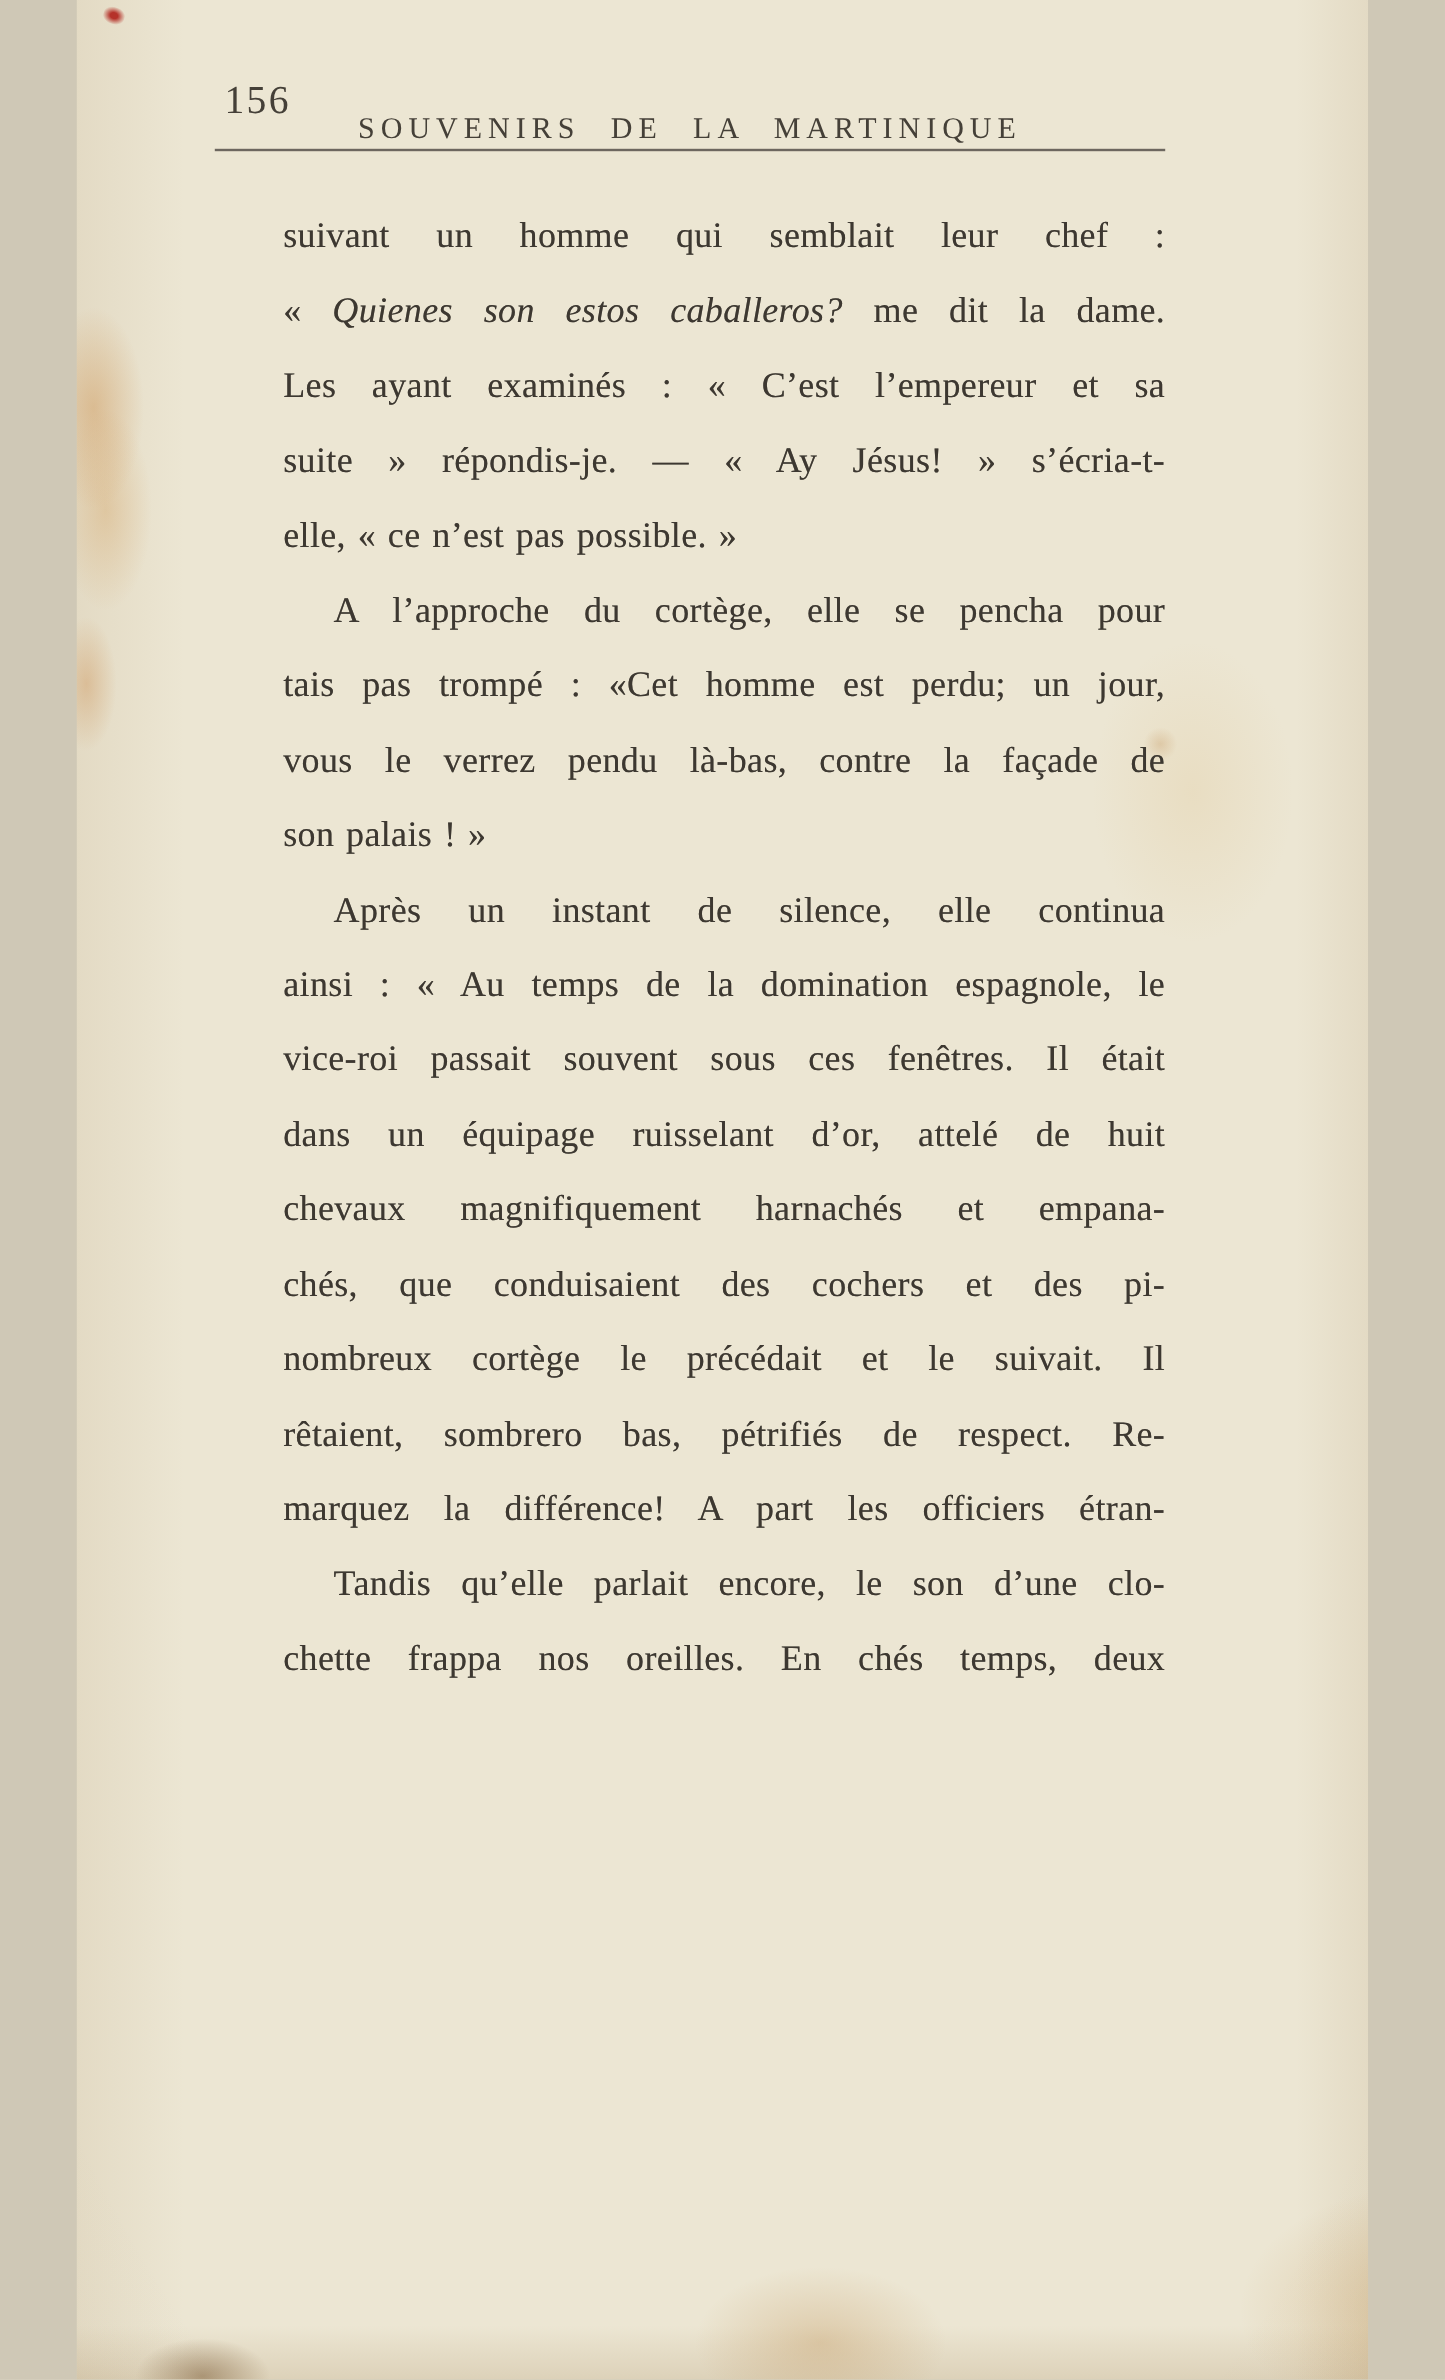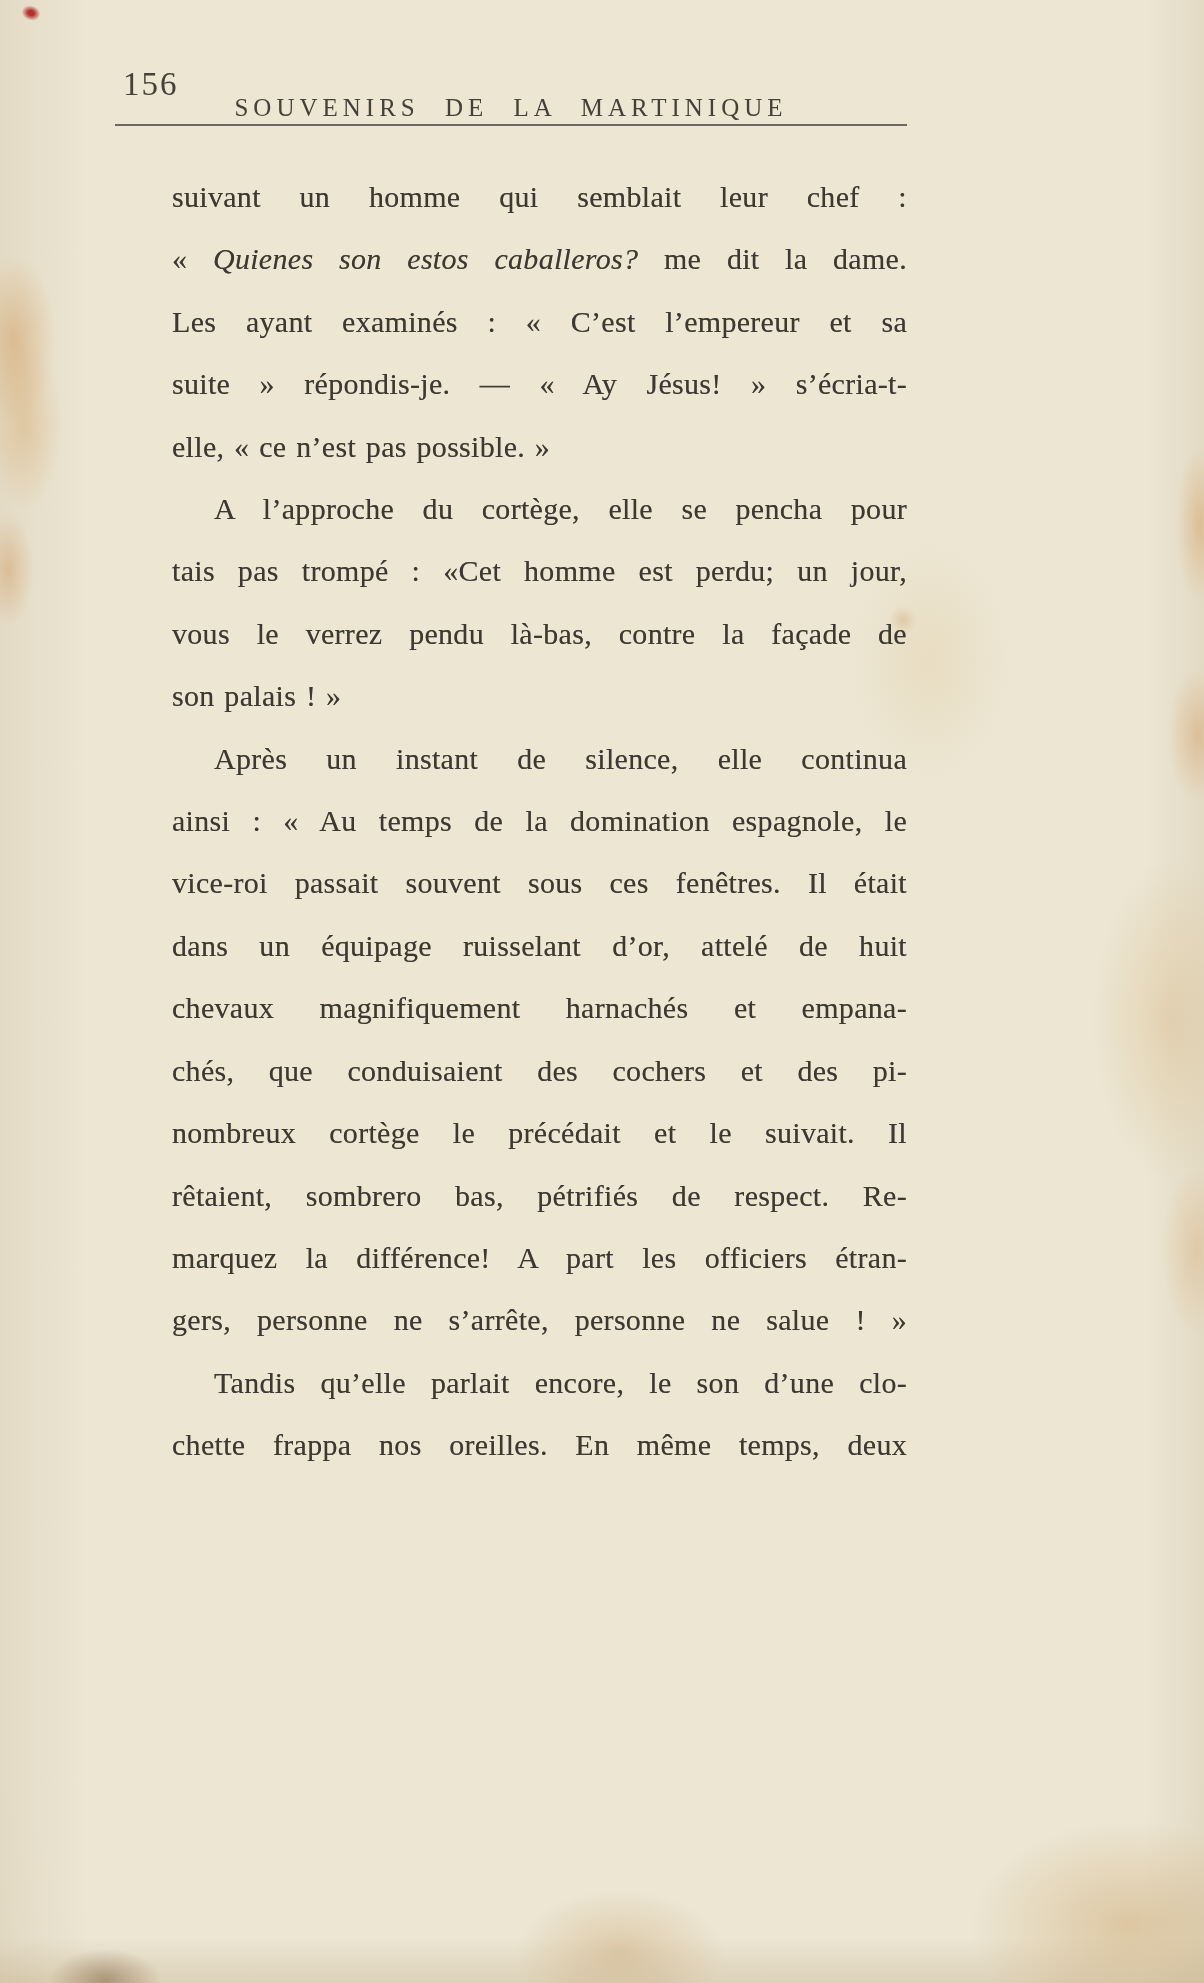--- a/index.html
+++ b/index.html
@@ -1,18 +1,18 @@
 <!DOCTYPE html>
 <html><head>
 <meta charset="utf-8">
 <style>
   html,body{margin:0;padding:0;background:#cfc8b6;}
   .page{
     position:relative;
-    width:1204px;height:1983px;
+    width:1076px;height:1983px;
     margin:0 auto;
     overflow:hidden;
     background-color:#ece6d3;
     background-image:
       radial-gradient(ellipse 60px 120px at 14px 340px, rgba(199,125,45,0.34), rgba(199,125,45,0) 70%),
       radial-gradient(ellipse 55px 120px at 24px 425px, rgba(205,140,60,0.28), rgba(205,140,60,0) 70%),
       radial-gradient(ellipse 36px 80px at 8px 570px, rgba(196,120,45,0.30), rgba(196,120,45,0) 70%),
       radial-gradient(ellipse 34px 110px at 1200px 525px, rgba(205,135,55,0.34), rgba(205,135,55,0) 70%),
       radial-gradient(ellipse 44px 95px at 1198px 735px, rgba(200,125,48,0.30), rgba(200,125,48,0) 70%),
       radial-gradient(ellipse 110px 230px at 1168px 1020px, rgba(205,160,90,0.26), rgba(205,160,90,0) 70%),
@@ -108,22 +108,21 @@
     <div class="para indent">
       <div class="line">Après un instant de silence, elle continua</div>
       <div class="line">ainsi : « Au temps de la domination espagnole, le</div>
       <div class="line">vice-roi passait souvent sous ces fenêtres. Il était</div>
       <div class="line">dans un équipage ruisselant d’or, attelé de huit</div>
       <div class="line">chevaux magnifiquement harnachés et empana-</div>
       <div class="line">chés, que conduisaient des cochers et des pi-</div>
       <div class="line">nombreux cortège le précédait et le suivait. Il</div>
       <div class="line">rêtaient, sombrero bas, pétrifiés de respect. Re-</div>
       <div class="line">marquez la différence! A part les officiers étran-</div>
-      <div class="line">gers, personne ne s’arrête, personne ne salue ! »</div>
     </div>
 
     <div class="para indent">
       <div class="line">Tandis qu’elle parlait encore, le son d’une clo-</div>
-      <div class="line">chette frappa nos oreilles. En même temps, deux</div>
+      <div class="line">chette frappa nos oreilles. En chés temps, deux</div>
     </div>
 
   </main>
 </div>
 
 </body></html>

